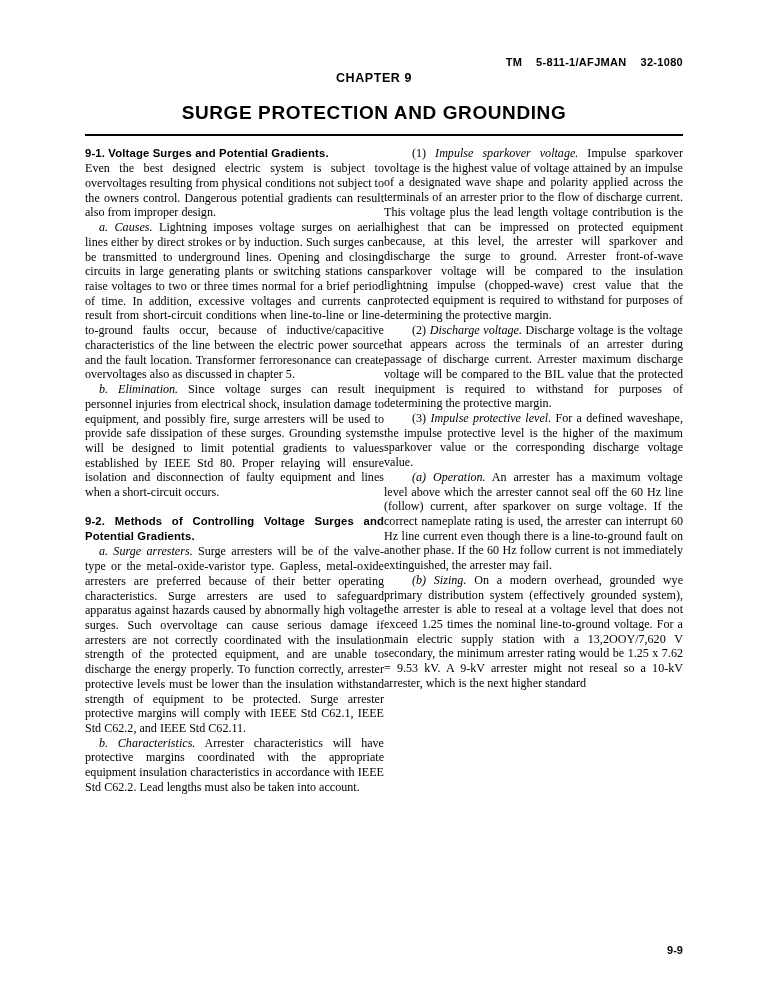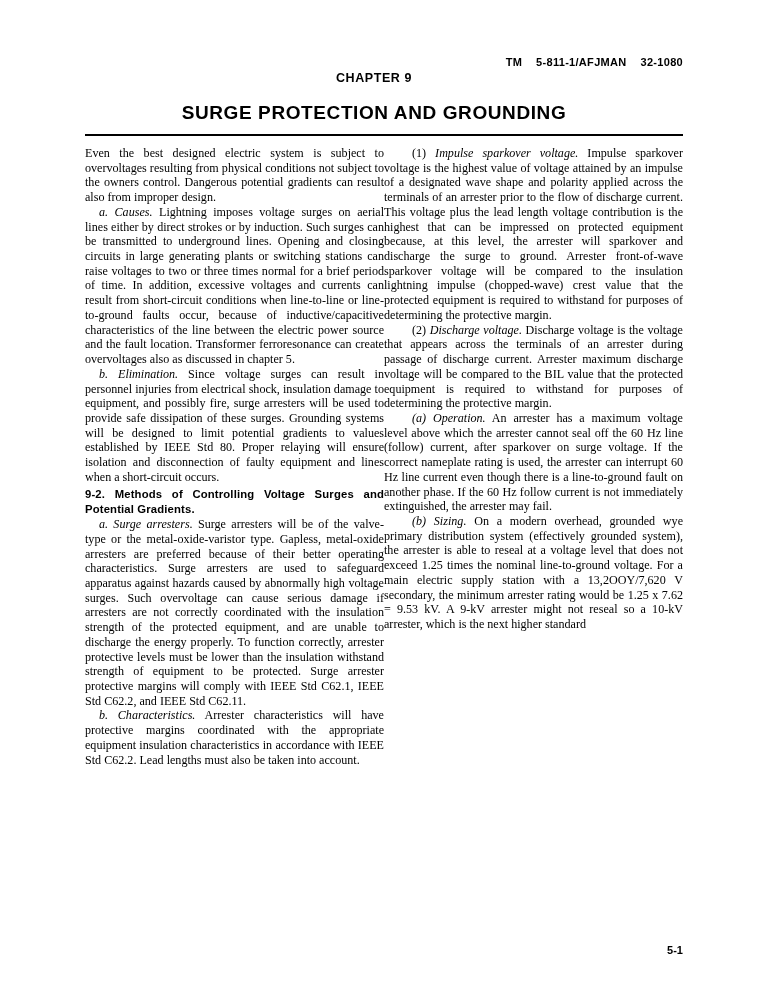--- a/index.html
+++ b/index.html
@@ -83,21 +83,21 @@
 
   .sec-head {
     font-family: "Liberation Sans", "DejaVu Sans", sans-serif;
     font-weight: bold;
     font-size: 11.3px;
     line-height: 15.3px;
     text-align: justify;
     letter-spacing: 0.15px;
     margin: 0;
   }
-  .sec-head.spaced { margin-top: 2px; }
+  .sec-head.spaced { margin-top: 14px; }
 
   p.body {
     margin: 0;
     text-indent: 0;
   }
   p.body.indent { text-indent: 14px; }
   p.body.indent-deep { text-indent: 28px; }
 
   i, .ital { }
 
@@ -119,20 +119,21 @@
     <span>TM</span><span class="rh-gap"></span><span>5-811-1/AFJMAN</span><span class="rh-gap"></span><span>32-1080</span>
   </div>
 
   <div class="chapter-number">CHAPTER  9</div>
   <div class="chapter-title">SURGE PROTECTION AND GROUNDING</div>
 
   <div class="rule"></div>
 
   <div class="col col-left">
 
+    <p class="sec-head">9-1.  Voltage  Surges  and  Potential  Gradients.</p>
 
     <p class="body"><span>Even the best designed electric system is subject to overvoltages resulting from physical conditions not subject to the owners control. Dangerous potential gradients can result also from improper design.</span></p>
 
     <p class="body indent"><i>a. Causes.</i><span> Lightning imposes voltage surges on aerial lines either by direct strokes or by induction. Such surges can be transmitted to underground lines. Opening and closing circuits in large generating plants or switching stations can raise voltages to two or three times normal for a brief period of time. In addition, excessive voltages and currents can result from short-circuit conditions when line-to-line or line-to-ground faults occur, because of inductive/capacitive characteristics of the line between the electric power source and the fault location. Transformer ferroresonance can create overvoltages also as discussed in chapter 5.</span></p>
 
     <p class="body indent"><i>b. Elimination.</i><span> Since voltage surges can result in personnel injuries from electrical shock, insulation damage to equipment, and possibly fire, surge arresters will be used to provide safe dissipation of these surges. Grounding systems will be designed to limit potential gradients to values established by IEEE Std 80. Proper relaying will ensure isolation and disconnection of faulty equipment and lines when a short-circuit occurs.</span></p>
 
     <p class="sec-head spaced">9-2.  Methods  of  Controlling  Voltage  Surges and Potential Gradients.</p>
 
     <p class="body indent"><i>a. Surge arresters.</i><span> Surge arresters will be of the valve-type or the metal-oxide-varistor type. Gapless, metal-oxide arresters are preferred because of their better operating characteristics. Surge arresters are used to safeguard apparatus against hazards caused by abnormally high voltage surges. Such overvoltage can cause serious damage if arresters are not correctly coordinated with the insulation strength of the protected equipment, and are unable to discharge the energy properly. To function correctly, arrester protective levels must be lower than the insulation withstand strength of equipment to be protected. Surge arrester protective margins will comply with IEEE Std C62.1, IEEE Std C62.2, and IEEE Std C62.11.</span></p>
@@ -140,24 +141,25 @@
     <p class="body indent"><i>b. Characteristics.</i><span> Arrester characteristics will have protective margins coordinated with the appropriate equipment insulation characteristics in accordance with IEEE Std C62.2. Lead lengths must also be taken into account.</span></p>
 
   </div>
 
   <div class="col col-right">
 
     <p class="body indent-deep"><span>(1)</span> <i>Impulse sparkover voltage.</i><span> Impulse sparkover voltage is the highest value of voltage attained by an impulse of a designated wave shape and polarity applied across the terminals of an arrester prior to the flow of discharge current. This voltage plus the lead length voltage contribution is the highest that can be impressed on protected equipment because, at this level, the arrester will sparkover and discharge the surge to ground. Arrester front-of-wave sparkover voltage will be compared to the insulation lightning impulse (chopped-wave) crest value that the protected equipment is required to withstand for purposes of determining the protective margin.</span></p>
 
     <p class="body indent-deep"><span>(2)</span> <i>Discharge voltage.</i><span> Discharge voltage is the voltage that appears across the terminals of an arrester during passage of discharge current. Arrester maximum discharge voltage will be compared to the BIL value that the protected equipment is required to withstand for purposes of determining the protective margin.</span></p>
 
+    <p class="body indent-deep"><span>(3)</span> <i>Impulse protective level.</i><span> For a defined waveshape, the impulse protective level is the higher of the maximum sparkover value or the corresponding discharge voltage value.</span></p>
 
 
 
     <p class="body indent-deep"><i>(a) Operation.</i><span> An arrester has a maximum voltage level above which the arrester cannot seal off the 60 Hz line (follow) current, after sparkover on surge voltage. If the correct nameplate rating is used, the arrester can interrupt 60 Hz line current even though there is a line-to-ground fault on another phase. If the 60 Hz follow current is not immediately extinguished, the arrester may fail.</span></p>
 
     <p class="body indent-deep"><i>(b) Sizing.</i><span> On a modern overhead, grounded wye primary distribution system (effectively grounded system), the arrester is able to reseal at a voltage level that does not exceed 1.25 times the nominal line-to-ground voltage. For a main electric supply station with a 13,2OOY/7,620 V secondary, the minimum arrester rating would be 1.25 x 7.62 = 9.53 kV. A 9-kV arrester might not reseal so a 10-kV arrester, which is the next higher standard</span></p>
 
   </div>
 
-  <div class="folio">5-1</div>
+  <div class="folio">9-9</div>
 
 </div>
 
 </body></html>

